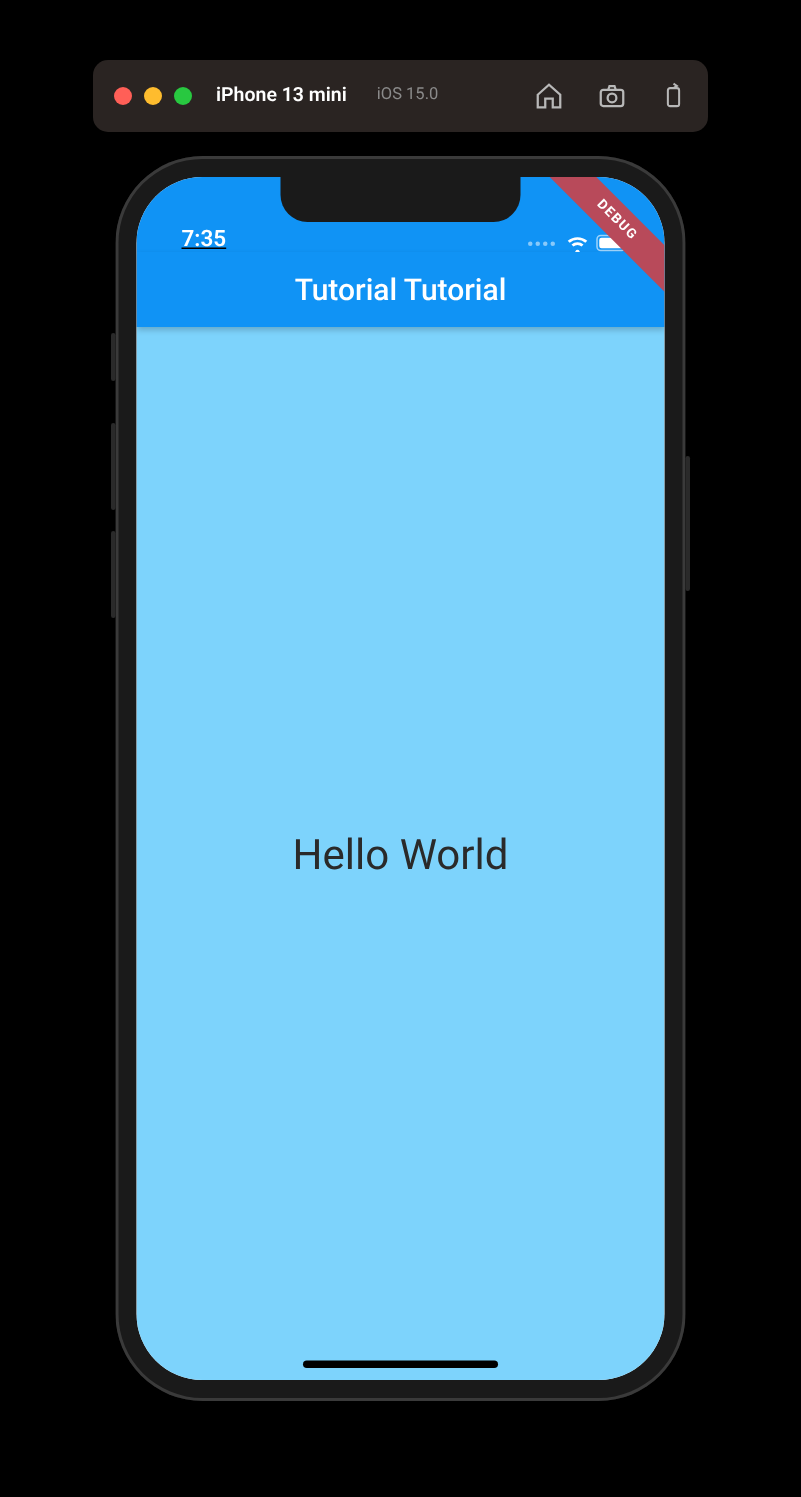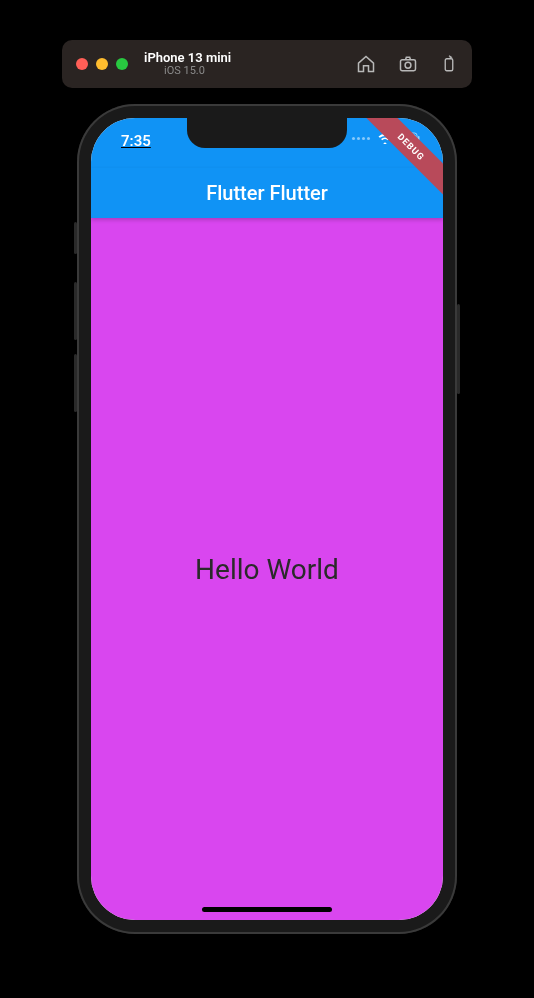--- a/index.html
+++ b/index.html
@@ -43,21 +43,21 @@
       border-radius: 50%;
     }
     
     .tl-red { background: #ff5f57; }
     .tl-yellow { background: #febc2e; }
     .tl-green { background: #28c840; }
     
     .sim-title-group {
       margin-left: 16px;
       display: flex;
-      flex-direction: column;
+      flex-direction: row;
       justify-content: center;
       line-height: 1.1;
     }
     
     .sim-device-name {
       color: #fff;
       font-size: 13px;
       font-weight: 600;
     }
     
@@ -150,21 +150,21 @@
       background: #1a1a1a;
       border-radius: 0 0 18px 18px;
       z-index: 100;
     }
     
     
     .status-bar {
       height: 50px;
       background: #1093f5;
       display: flex;
-      align-items: flex-start;
+      align-items: flex-end;
       justify-content: space-between;
       padding: 0 22px 0 30px;
       padding-top: 14px;
       position: relative;
       text-decoration: underline;
     }
     
     .status-time {
       color: #fff;
       font-size: 15px;
@@ -237,21 +237,21 @@
       font-weight: 700;
       letter-spacing: 1px;
     }
     
     
     .app-body {
       height: calc(100% - 100px);
       display: flex;
       align-items: center;
       justify-content: center;
-      background: #d946ef;
+      background: #7dd3fc;
     }
     
     .body-text {
       color: #2a2a2a;
       font-size: 28px;
       font-weight: 400;
     }
     
     
     .home-indicator {
@@ -327,21 +327,21 @@
         </svg>
         <svg width="24" height="12" viewBox="0 0 24 12" fill="#fff">
           <rect x="1" y="1" width="19" height="10" rx="2.5" fill="none" stroke="#fff" stroke-width="1" opacity="0.6"></rect>
           <rect x="2.5" y="2.5" width="16" height="7" rx="1.5" fill="#fff"></rect>
           <rect x="21" y="4" width="1.5" height="4" rx="0.75" fill="#fff" opacity="0.6"></rect>
         </svg>
       </div>
     </div>
 
     <div class="app-bar">
-      <div class="app-bar-title">Flutter Flutter</div>
+      <div class="app-bar-title">Tutorial Tutorial</div>
     </div>
 
     <div class="app-body">
       <div class="body-text">Hello World</div>
     </div>
 
     <div class="home-indicator"></div>
   </div>
 </div>
 

